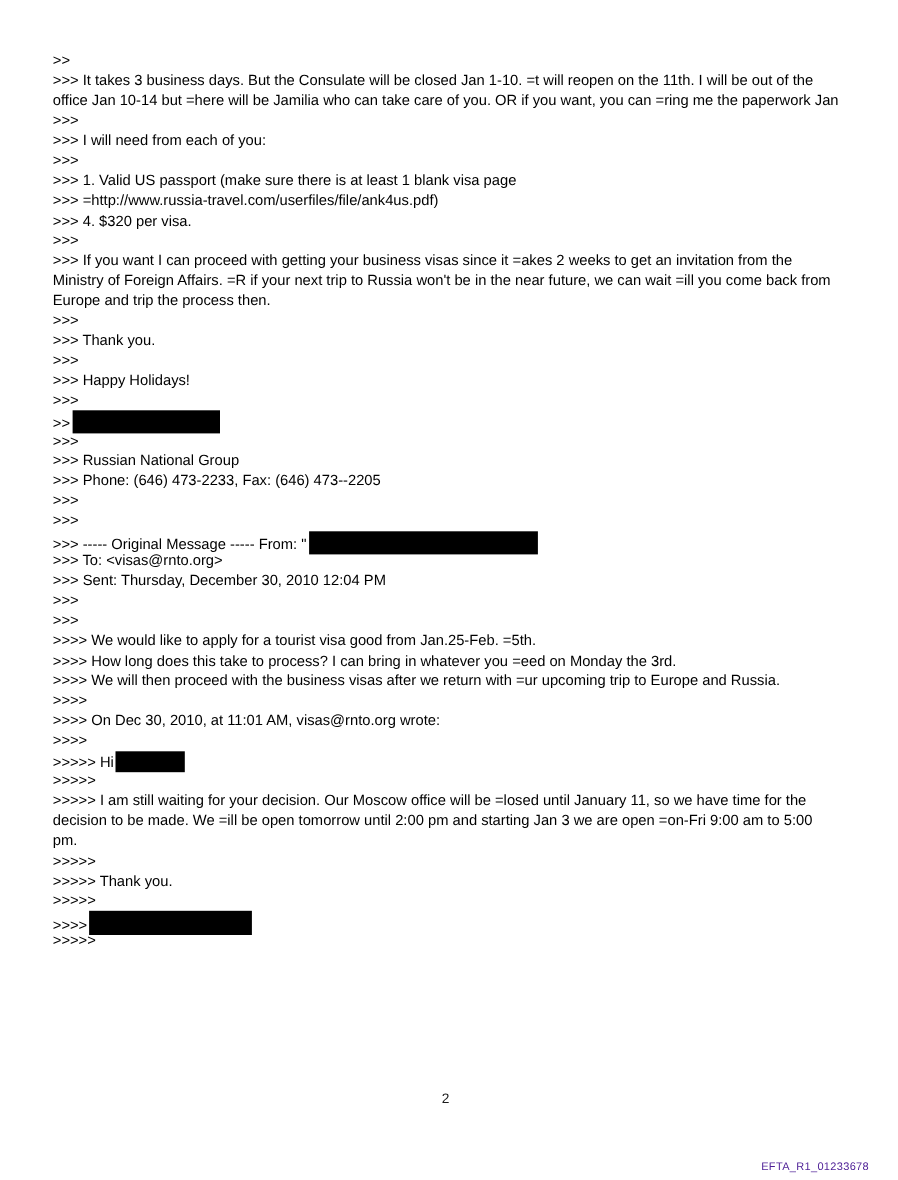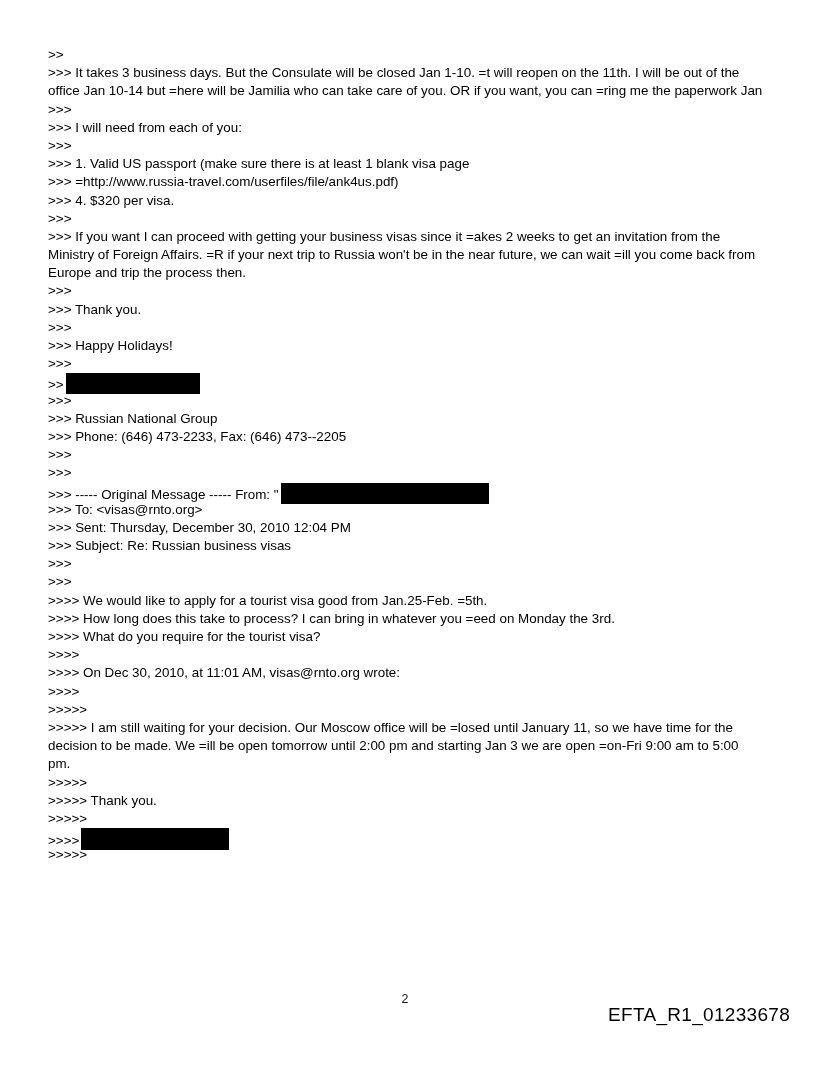--- a/index.html
+++ b/index.html
@@ -39,25 +39,25 @@
     position: absolute;
     top: 992px;
     left: 0;
     width: 810px;
     text-align: center;
     font-size: 12.5px;
     color: #1a1a1a;
   }
   .bates {
     position: absolute;
-    top: 1004px;
+    top: 1056px;
     right: 26px;
-    font-size: 19px;
+    font-size: 10px;
     letter-spacing: 0.3px;
-    color: #000000;
+    color: #4c1d95;
   }
 </style>
 </head>
 <body>
 
 <div class="page">
   <div class="content">
       <div class="line"><span>&gt;&gt;</span></div>
       <div class="line"><span>&gt;&gt;&gt; It takes 3 business days. But the Consulate will be closed Jan 1-10. =t will reopen on the 11th. I will be out of the</span></div>
       <div class="line"><span>office Jan 10-14 but =here will be Jamilia who can take care of you. OR if you want, you can =ring me the paperwork Jan</span></div>
@@ -78,29 +78,29 @@
       <div class="line"><span>&gt;&gt;&gt;</span></div>
       <div class="line"><span>&gt;&gt;</span><span class="redaction" style="display: inline-block; width: 134px; height: 21px; background: rgb(0, 0, 0);"></span></div>
       <div class="line"><span>&gt;&gt;&gt;</span></div>
       <div class="line"><span>&gt;&gt;&gt; Russian National Group</span></div>
       <div class="line"><span>&gt;&gt;&gt; Phone: (646) 473-2233, Fax: (646) 473--2205</span></div>
       <div class="line"><span>&gt;&gt;&gt;</span></div>
       <div class="line"><span>&gt;&gt;&gt;</span></div>
       <div class="line"><span>&gt;&gt;&gt; ----- Original Message ----- From: "</span><span class="redaction" style="display: inline-block; width: 208px; height: 21px; background: rgb(0, 0, 0);"></span></div>
       <div class="line"><span>&gt;&gt;&gt; To: &lt;visas@rnto.org&gt;</span></div>
       <div class="line"><span>&gt;&gt;&gt; Sent: Thursday, December 30, 2010 12:04 PM</span></div>
-      <div class="line"><span>&gt;&gt;&gt; Subject: Re: Russian business visas</span></div>
       <div class="line"><span>&gt;&gt;&gt;</span></div>
       <div class="line"><span>&gt;&gt;&gt;</span></div>
       <div class="line"><span>&gt;&gt;&gt;&gt; We would like to apply for a tourist visa good from Jan.25-Feb. =5th.</span></div>
       <div class="line"><span>&gt;&gt;&gt;&gt; How long does this take to process? I can bring in whatever you =eed on Monday the 3rd.</span></div>
-      <div class="line"><span>&gt;&gt;&gt;&gt; What do you require for the tourist visa?</span></div>
+      <div class="line"><span>&gt;&gt;&gt;&gt; We will then proceed with the business visas after we return with =ur upcoming trip to Europe and Russia.</span></div>
       <div class="line"><span>&gt;&gt;&gt;&gt;</span></div>
       <div class="line"><span>&gt;&gt;&gt;&gt; On Dec 30, 2010, at 11:01 AM, visas@rnto.org wrote:</span></div>
       <div class="line"><span>&gt;&gt;&gt;&gt;</span></div>
+      <div class="line"><span>&gt;&gt;&gt;&gt;&gt; Hi</span><span class="redaction" style="display: inline-block; width: 63px; height: 19px; background: rgb(0, 0, 0);"></span></div>
       <div class="line"><span>&gt;&gt;&gt;&gt;&gt;</span></div>
       <div class="line"><span>&gt;&gt;&gt;&gt;&gt; I am still waiting for your decision. Our Moscow office will be =losed until January 11, so we have time for the</span></div>
       <div class="line"><span>decision to be made. We =ill be open tomorrow until 2:00 pm and starting Jan 3 we are open =on-Fri 9:00 am to 5:00</span></div>
       <div class="line"><span>pm.</span></div>
       <div class="line"><span>&gt;&gt;&gt;&gt;&gt;</span></div>
       <div class="line"><span>&gt;&gt;&gt;&gt;&gt; Thank you.</span></div>
       <div class="line"><span>&gt;&gt;&gt;&gt;&gt;</span></div>
       <div class="line"><span>&gt;&gt;&gt;&gt;</span><span class="redaction" style="display: inline-block; width: 148px; height: 22px; background: rgb(0, 0, 0);"></span></div>
       <div class="line"><span>&gt;&gt;&gt;&gt;&gt;</span></div>
     </div>

